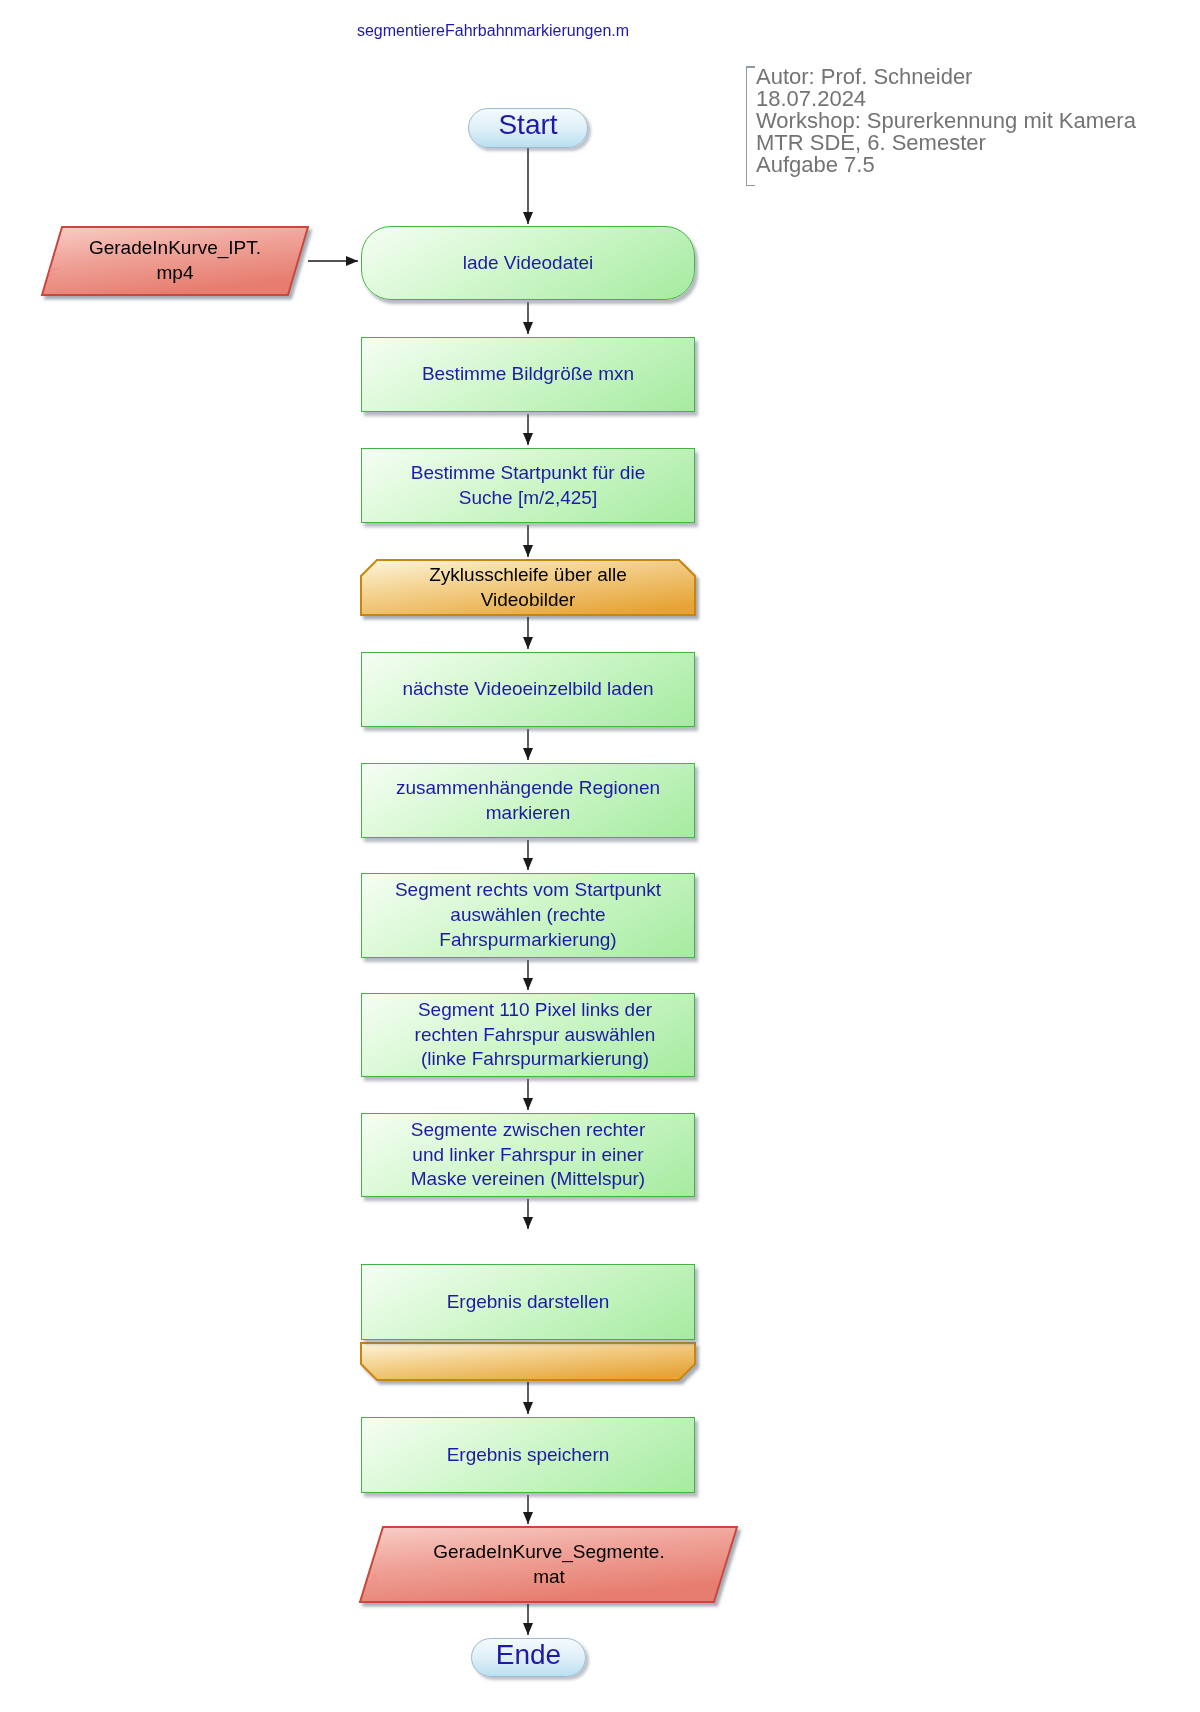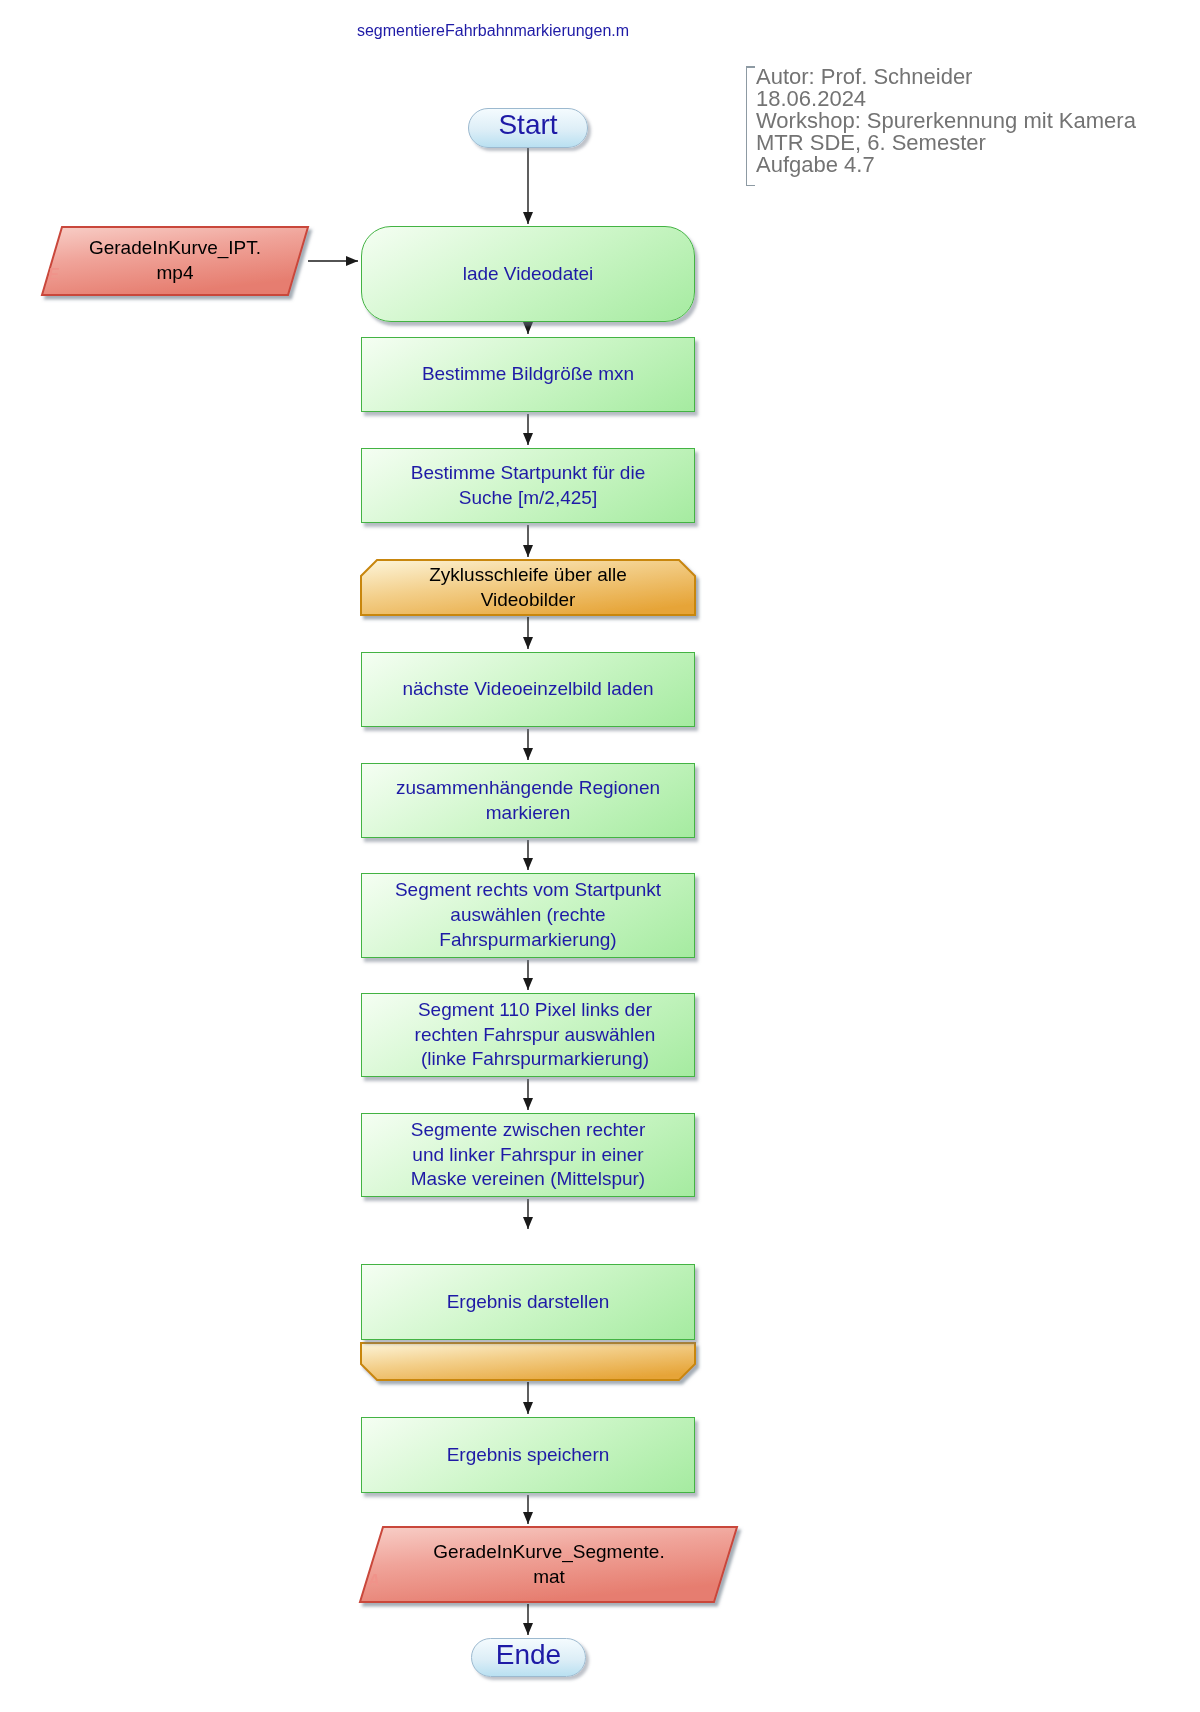--- a/index.html
+++ b/index.html
@@ -100,37 +100,37 @@
       <line x1="528" y1="1382" x2="528" y2="1414" marker-end="url(#ah)"></line>
       <line x1="528" y1="1495" x2="528" y2="1524" marker-end="url(#ah)"></line>
       <line x1="528" y1="1604" x2="528" y2="1635" marker-end="url(#ah)"></line>
     </g>
   </svg>
 
   <div class="page-title">segmentiereFahrbahnmarkierungen.m</div>
 
   <div class="info-block">
     <div class="info-line">Autor: Prof. Schneider</div>
-    <div class="info-line">18.06.2024</div>
+    <div class="info-line">18.07.2024</div>
     <div class="info-line">Workshop: Spurerkennung mit Kamera</div>
     <div class="info-line">MTR SDE, 6. Semester</div>
-    <div class="info-line">Aufgabe 4.7</div>
+    <div class="info-line">Aufgabe 7.5</div>
   </div>
 
   <div class="terminal" style="left:468px;top:108px;width:120px;height:40px;">
     <span class="shape-label">Start</span>
   </div>
 
   <div class="overlay-label" style="left:52px;top:227px;width:246px;height:68px;">
     <span class="shape-label">GeradeInKurve_IPT.
 mp4</span>
   </div>
   <div class="corner-letter" style="left:48px;top:266px;">E</div>
 
-  <div class="process" style="top:226px;height:96px;border-radius:30px;">
+  <div class="process" style="top:226px;height:74px;border-radius:30px;">
     <span class="shape-label">lade Videodatei</span>
   </div>
   <div class="process" style="top:337px;height:75px;">
     <span class="shape-label">Bestimme Bildgröße mxn</span>
   </div>
   <div class="process" style="top:448px;height:75px;">
     <span class="shape-label">Bestimme Startpunkt für die
 Suche [m/2,425]</span>
   </div>
 

